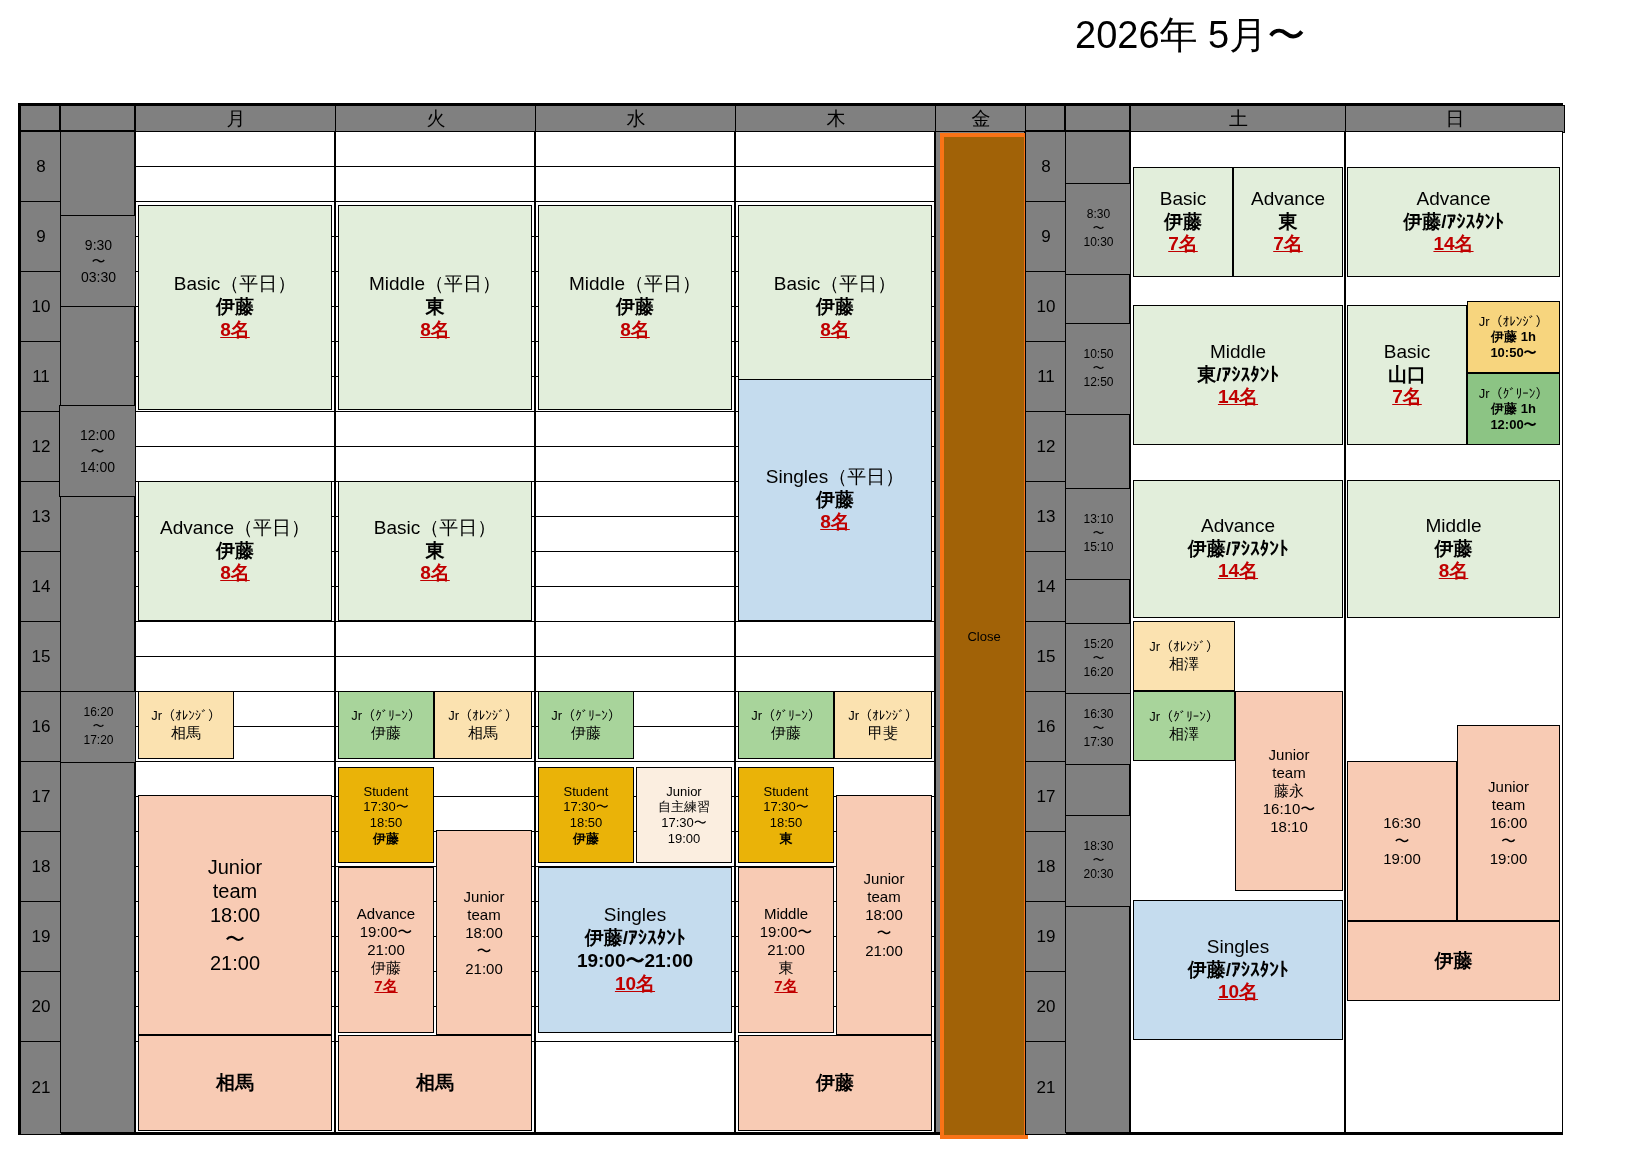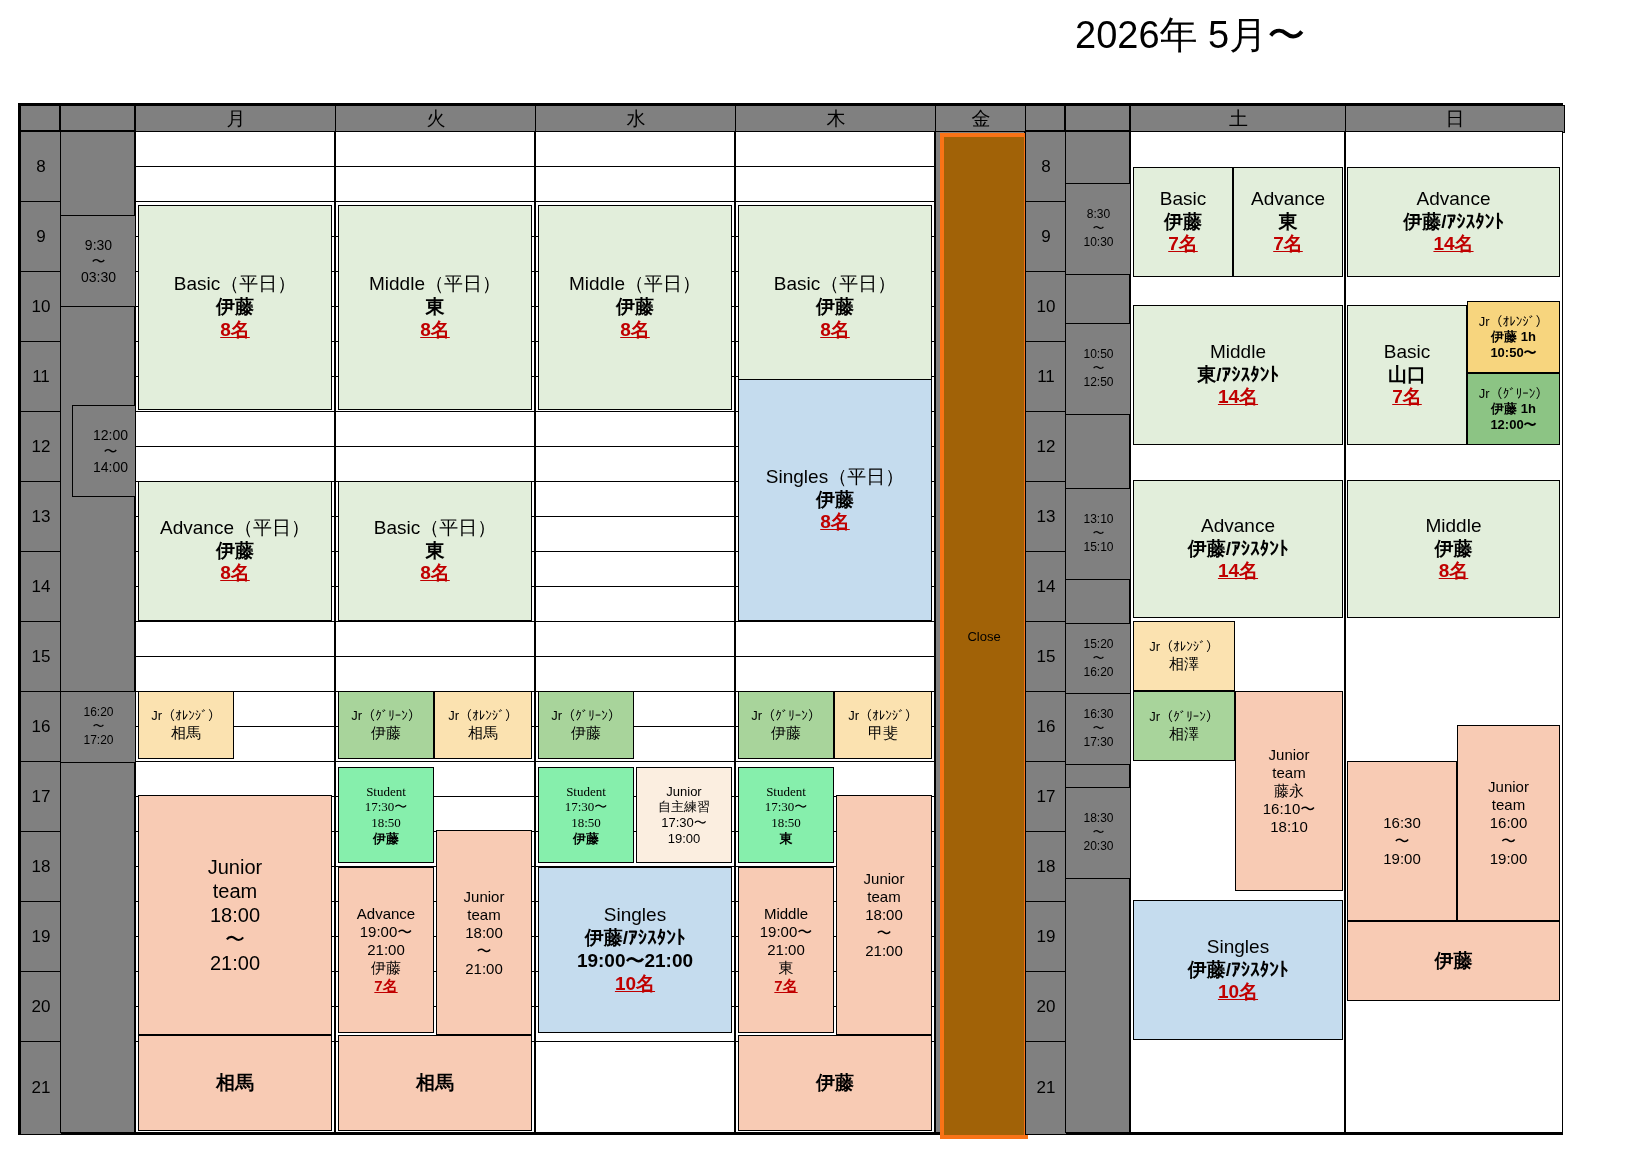--- a/index.html
+++ b/index.html
@@ -52,21 +52,21 @@
   
   .ev{
     position:absolute;box-sizing:border-box;
     border:1px solid #000;
     display:flex;flex-direction:column;align-items:center;justify-content:center;
     text-align:center;line-height:1.2;overflow:hidden;
   }
   .green{background:#e2eedb;}
   .blue{background:#c5dcee;}
   .salmon{background:#f8cbb4;}
-  .orange{background:#86efac;font-family:Liberation Serif, serif;}
+  .orange{background:#eab308;}
   .lorange{background:#fbe2b0;}
   .dgreen{background:#8cc484;}
   .lgreen{background:#a8d49b;}
   .cream{background:#fbeee0;}
   .yellow{background:#f7d57e;}
   .closecol{background:#a16207;border:4px solid #f97316;}
 
   .l1{font-size:19px;}
   .l2{font-size:19px;font-weight:bold;}
   .num{font-size:19px;font-weight:bold;color:#c00000;text-decoration:underline;}
@@ -102,21 +102,21 @@
     <div class="hr-lbl" style="position:absolute;left:0;top:656px;width:40px;height:70px;">17</div>
     <div class="hr-lbl" style="position:absolute;left:0;top:726px;width:40px;height:70px;">18</div>
     <div class="hr-lbl" style="position:absolute;left:0;top:796px;width:40px;height:70px;">19</div>
     <div class="hr-lbl" style="position:absolute;left:0;top:866px;width:40px;height:70px;">20</div>
     <div class="hr-lbl" style="position:absolute;left:0;top:936px;width:40px;height:92px;">21</div>
 
     <div class="cell grey" style="left:40px;top:26px;width:75px;height:1002px;"></div>
     <div class="timelbl" style="position:absolute;left:40px;top:110px;width:75px;height:90px;">9:30
 〜
 03:30</div>
-    <div class="timelbl" style="position:absolute;left:52px;top:300px;width:75px;height:90px;">12:00
+    <div class="timelbl" style="position:absolute;left:39px;top:300px;width:75px;height:90px;">12:00
 〜
 14:00</div>
     <div class="timelbl sm" style="position:absolute;left:40px;top:586px;width:75px;height:70px;">16:20
 〜
 17:20</div>
 
     <div class="hdr" style="position:absolute;left:115px;top:0;width:200px;height:26px;">月</div>
     <div class="hdr" style="position:absolute;left:315px;top:0;width:200px;height:26px;">火</div>
     <div class="hdr" style="position:absolute;left:515px;top:0;width:200px;height:26px;">水</div>
     <div class="hdr" style="position:absolute;left:715px;top:0;width:200px;height:26px;">木</div>
@@ -188,21 +188,21 @@
 12:50</div>
     <div class="timelbl sm" style="position:absolute;left:1045px;top:383px;width:65px;height:90px;">13:10
 〜
 15:10</div>
     <div class="timelbl sm" style="position:absolute;left:1045px;top:518px;width:65px;height:70px;">15:20
 〜
 16:20</div>
     <div class="timelbl sm" style="position:absolute;left:1045px;top:588px;width:65px;height:70px;">16:30
 〜
 17:30</div>
-    <div class="timelbl sm" style="position:absolute;left:1045px;top:682px;width:65px;height:90px;">18:30
+    <div class="timelbl sm" style="position:absolute;left:1045px;top:710px;width:65px;height:90px;">18:30
 〜
 20:30</div>
 
     <div class="cell white" style="left:1110px;top:26px;width:215px;height:1002px;"></div>
     <div class="cell white" style="left:1325px;top:26px;width:218px;height:1002px;"></div>
 
     <div class="ev green" style="left:118px;top:100px;width:194px;height:205px;">
       <div class="l1">Basic（平日）</div>
       <div class="l2">伊藤</div>
       <div class="num">8名</div>

